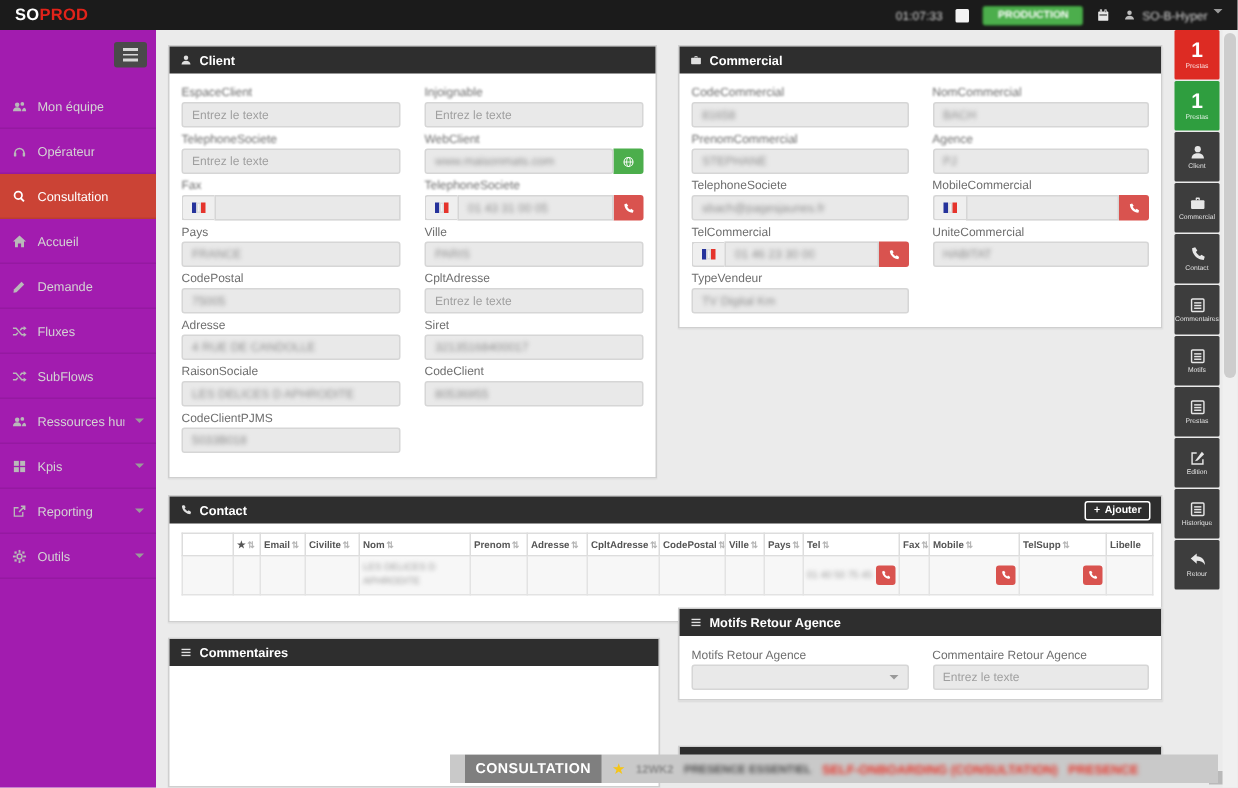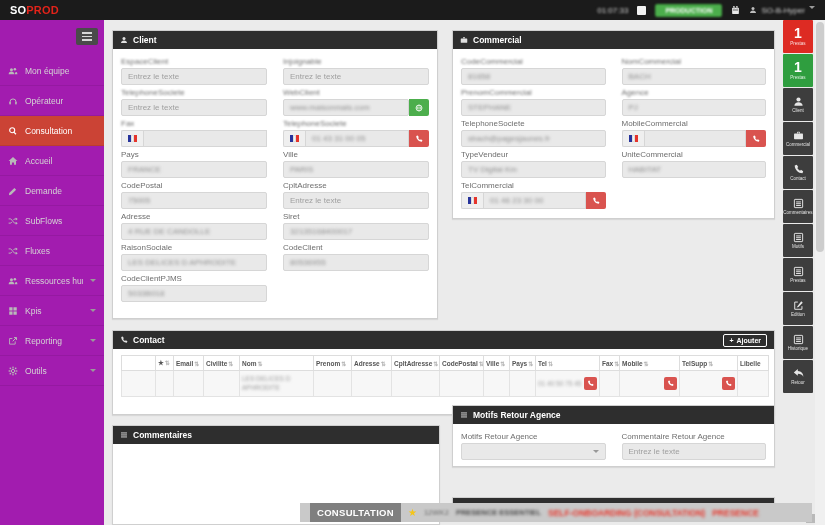--- a/index.html
+++ b/index.html
@@ -183,29 +183,29 @@
           <path d="M2 11.2 10.2 3l2.8 2.8L4.8 14 1.5 14.7z"></path>
         </svg>
         <span class="side-label">Demande</span>
       </div>
       <div class="side-item">
         <svg class="ic side-ic" viewBox="0 0 16 16">
           <path d="M1 4.6h3.4l6 6.8H13" fill="none" stroke="currentColor" stroke-width="1.5"></path>
           <path d="M1 11.4h3.4l1.8-2M8.8 6.6l1.6-2H13" fill="none" stroke="currentColor" stroke-width="1.5"></path>
           <path d="M12.4 2.2 15.6 4.6l-3.2 2.4zM12.4 9 15.6 11.4l-3.2 2.4z"></path>
         </svg>
-        <span class="side-label">SubFlows</span>
+        <span class="side-label">Fluxes</span>
       </div>
       <div class="side-item">
         <svg class="ic side-ic" viewBox="0 0 16 16">
           <path d="M1 4.6h3.4l6 6.8H13" fill="none" stroke="currentColor" stroke-width="1.5"></path>
           <path d="M1 11.4h3.4l1.8-2M8.8 6.6l1.6-2H13" fill="none" stroke="currentColor" stroke-width="1.5"></path>
           <path d="M12.4 2.2 15.6 4.6l-3.2 2.4zM12.4 9 15.6 11.4l-3.2 2.4z"></path>
         </svg>
-        <span class="side-label">Fluxes</span>
+        <span class="side-label">SubFlows</span>
       </div>
       <div class="side-item">
         <svg class="ic side-ic" viewBox="0 0 16 16">
           <circle cx="5.5" cy="6" r="2.4"></circle>
           <circle cx="11" cy="5.2" r="2"></circle>
           <path d="M1 13c0-2.6 2-4.2 4.5-4.2S10 10.4 10 13z"></path>
           <path d="M10.6 13c.1-1.9 1.1-3.3 2.6-3.6 1.4.4 1.8 2 1.8 3.6z"></path>
         </svg>
         <span class="side-label">Ressources humaines</span>
         <span class="side-caret"></span>
@@ -430,43 +430,43 @@
         </div>
         <div class="field">
           <div class="flabel">TelephoneSociete</div>
           <div class="fctrl">
             <div class="finput">
               <span class="fvalue blur2">sbach@pagesjaunes.fr</span>
             </div>
           </div>
         </div>
         <div class="field">
-          <div class="flabel">TypeVendeur</div>
-          <div class="fctrl">
-            <div class="finput">
-              <span class="fvalue blur2">TV Digital Km</span>
-            </div>
-          </div>
-        </div>
-        <div class="field">
           <div class="flabel">TelCommercial</div>
           <div class="fctrl">
             <div class="flag">
               <i class="b"></i>
               <i class="w"></i>
               <i class="r"></i>
             </div>
             <div class="finput">
               <span class="fvalue blur2">01 46 23 30 00</span>
             </div>
             <button class="sq-btn btn-red">
               <svg class="ic " viewBox="0 0 16 16">
                 <path d="M2.5 2.2c0 6 5.3 11.3 11.3 11.3l1-3-3.2-2.1-1.4 1.4A9.6 9.6 0 0 1 6.2 5.8L7.6 4.4 5.5 1.2z"></path>
               </svg>
             </button>
+          </div>
+        </div>
+        <div class="field">
+          <div class="flabel">TypeVendeur</div>
+          <div class="fctrl">
+            <div class="finput">
+              <span class="fvalue blur2">TV Digital Km</span>
+            </div>
           </div>
         </div>
       </div>
     <div class="col" id="commRight">
         <div class="field">
           <div class="flabel blur1">NomCommercial</div>
           <div class="fctrl">
             <div class="finput">
               <span class="fvalue blur2">BACH</span>
             </div>

